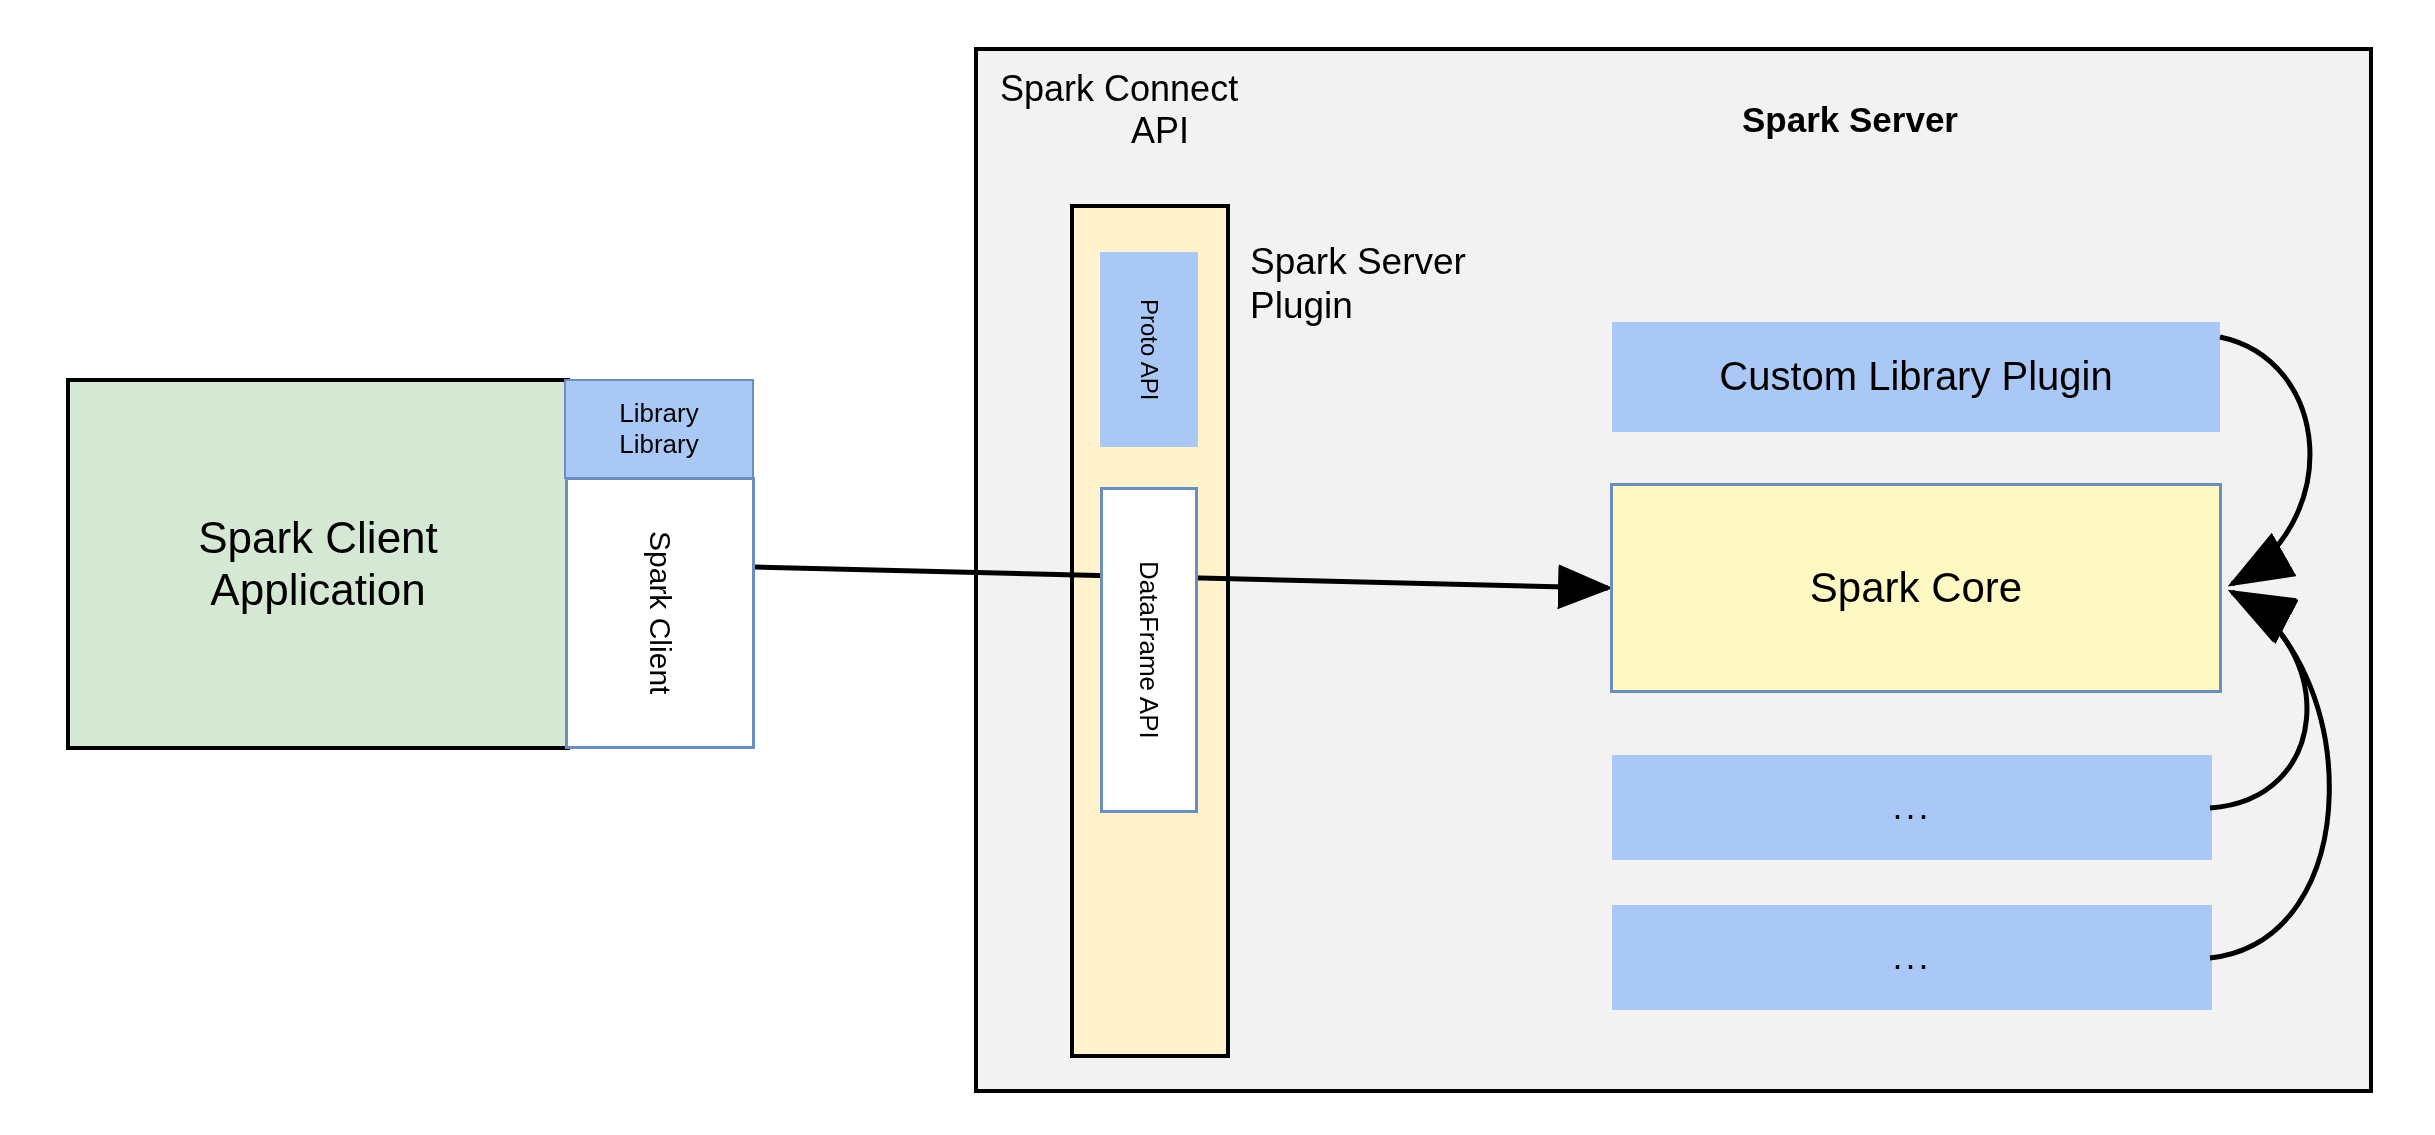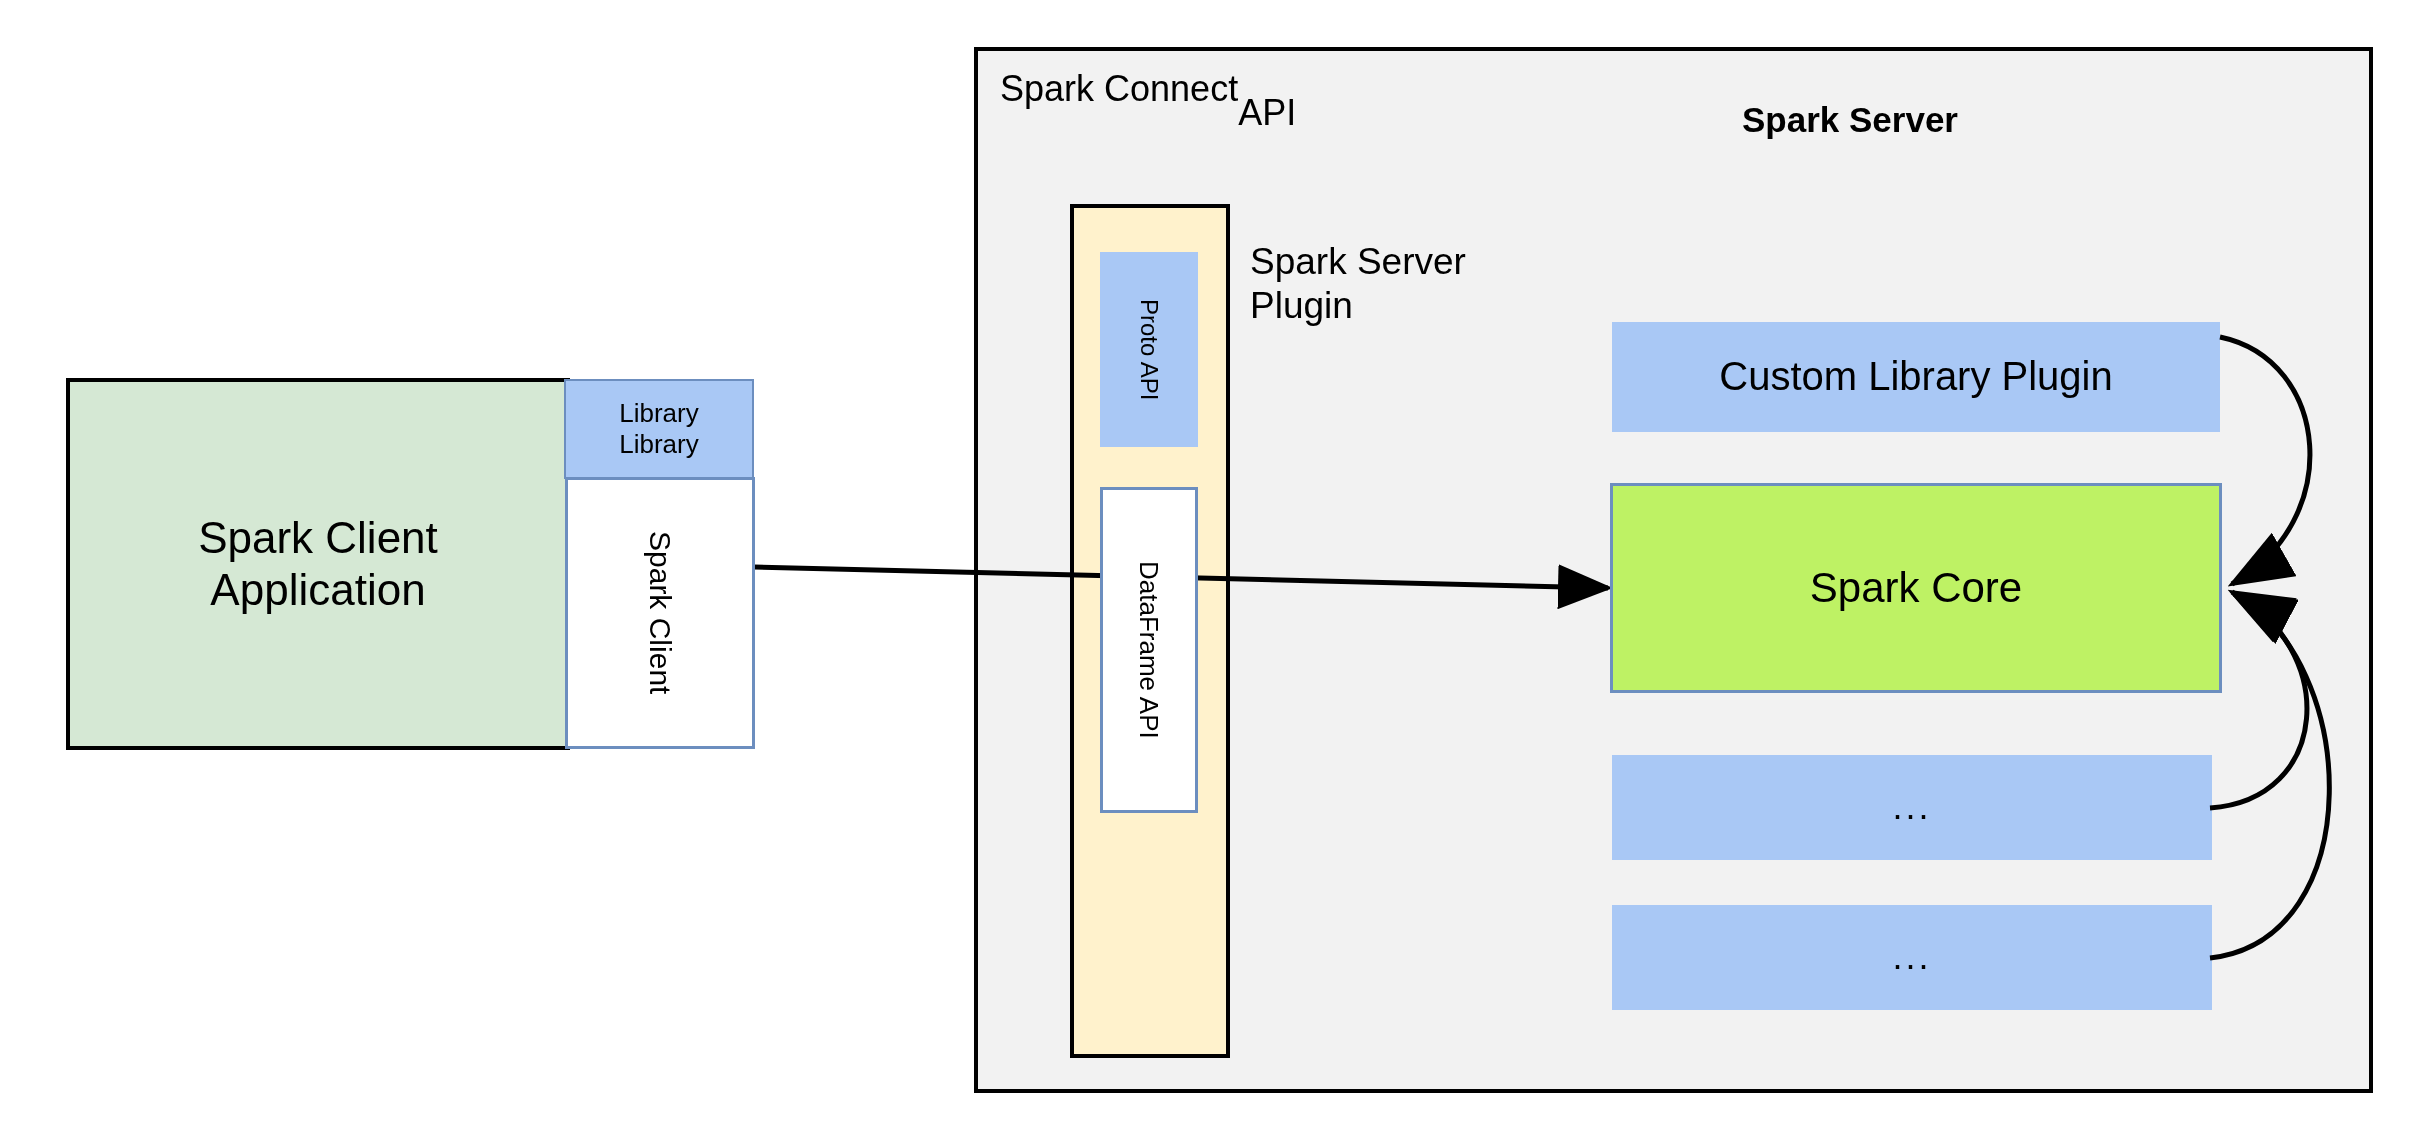--- a/index.html
+++ b/index.html
@@ -84,21 +84,21 @@
     font-size: 35px;
     font-weight: bold;
   }
 
   #spark-connect-label {
     left: 1000px;
     top: 68px;
     width: 320px;
     height: 90px;
     font-size: 36px;
-    flex-direction: row;
+    flex-direction: column;
     justify-content: flex-start;
     align-items: center;
   }
   #spark-connect-label .l1 { align-self: flex-start; }
   #spark-connect-label .l2 { align-self: center; }
 
   #server-library-label {
     left: 1250px;
     top: 240px;
     width: 300px;
@@ -159,21 +159,21 @@
     border: none;
     font-size: 40px;
     margin-top: 44px;
   }
 
   #spark-core {
     left: 1610px;
     top: 483px;
     width: 612px;
     height: 210px;
-    background: #bef264;
+    background: #fef9c3;
     border: 3px solid #6c8ebf;
     font-size: 42px;
   }
 
   #ellipsis-1 {
     left: 1612px;
     top: 755px;
     width: 600px;
     height: 105px;
     background: #a9c8f5;

